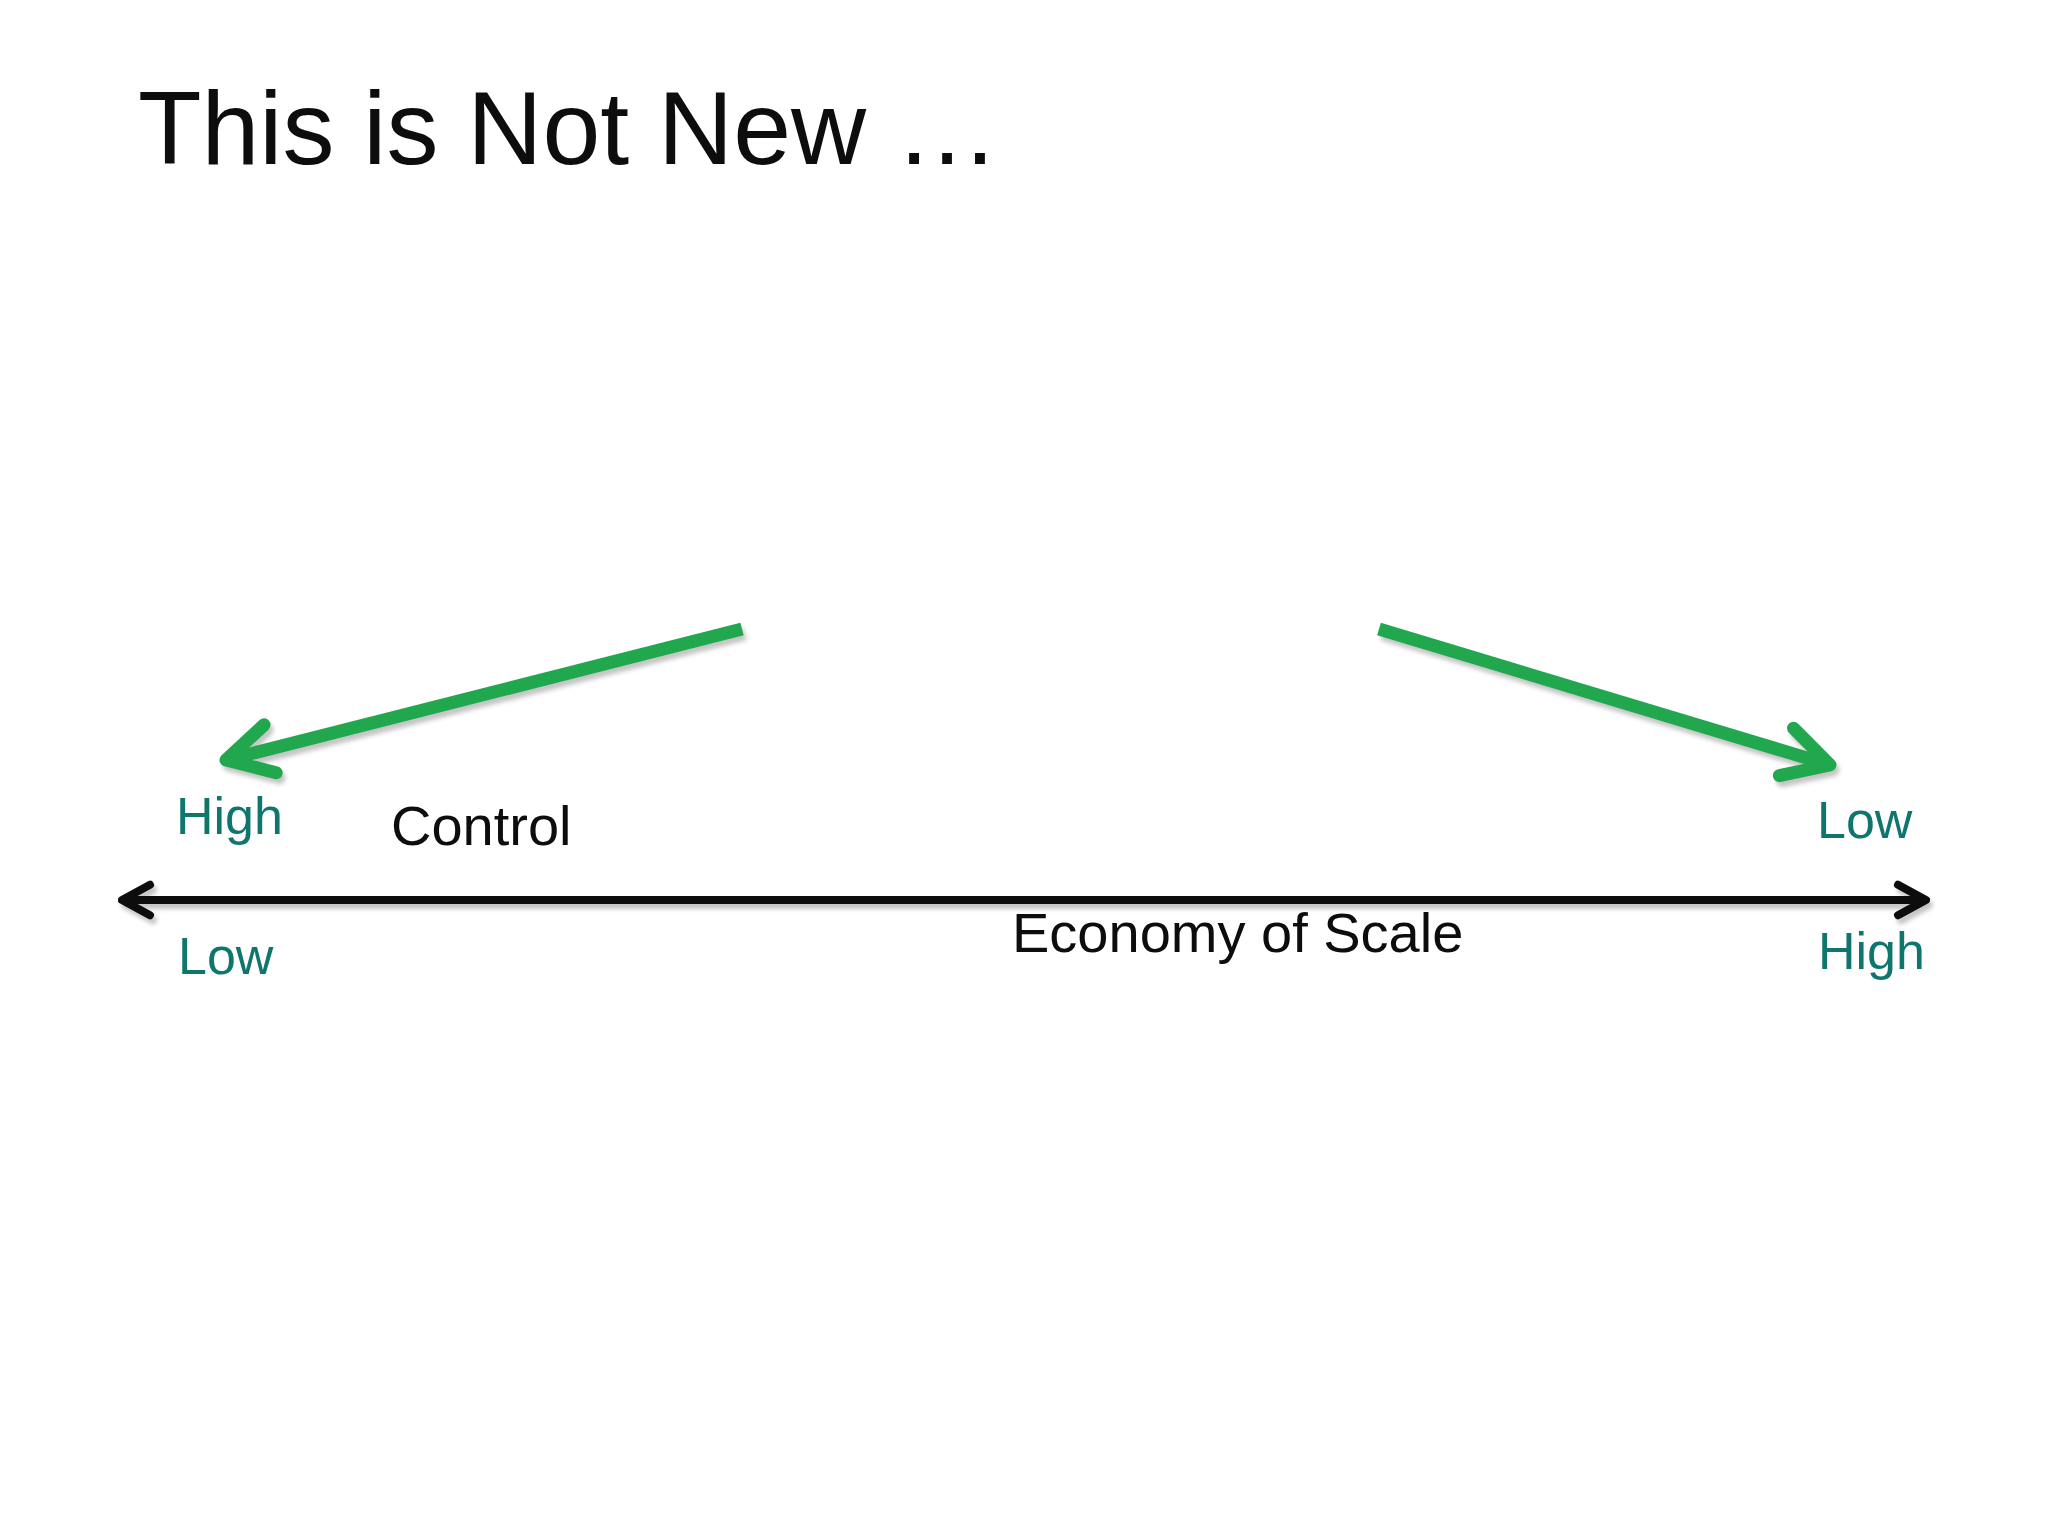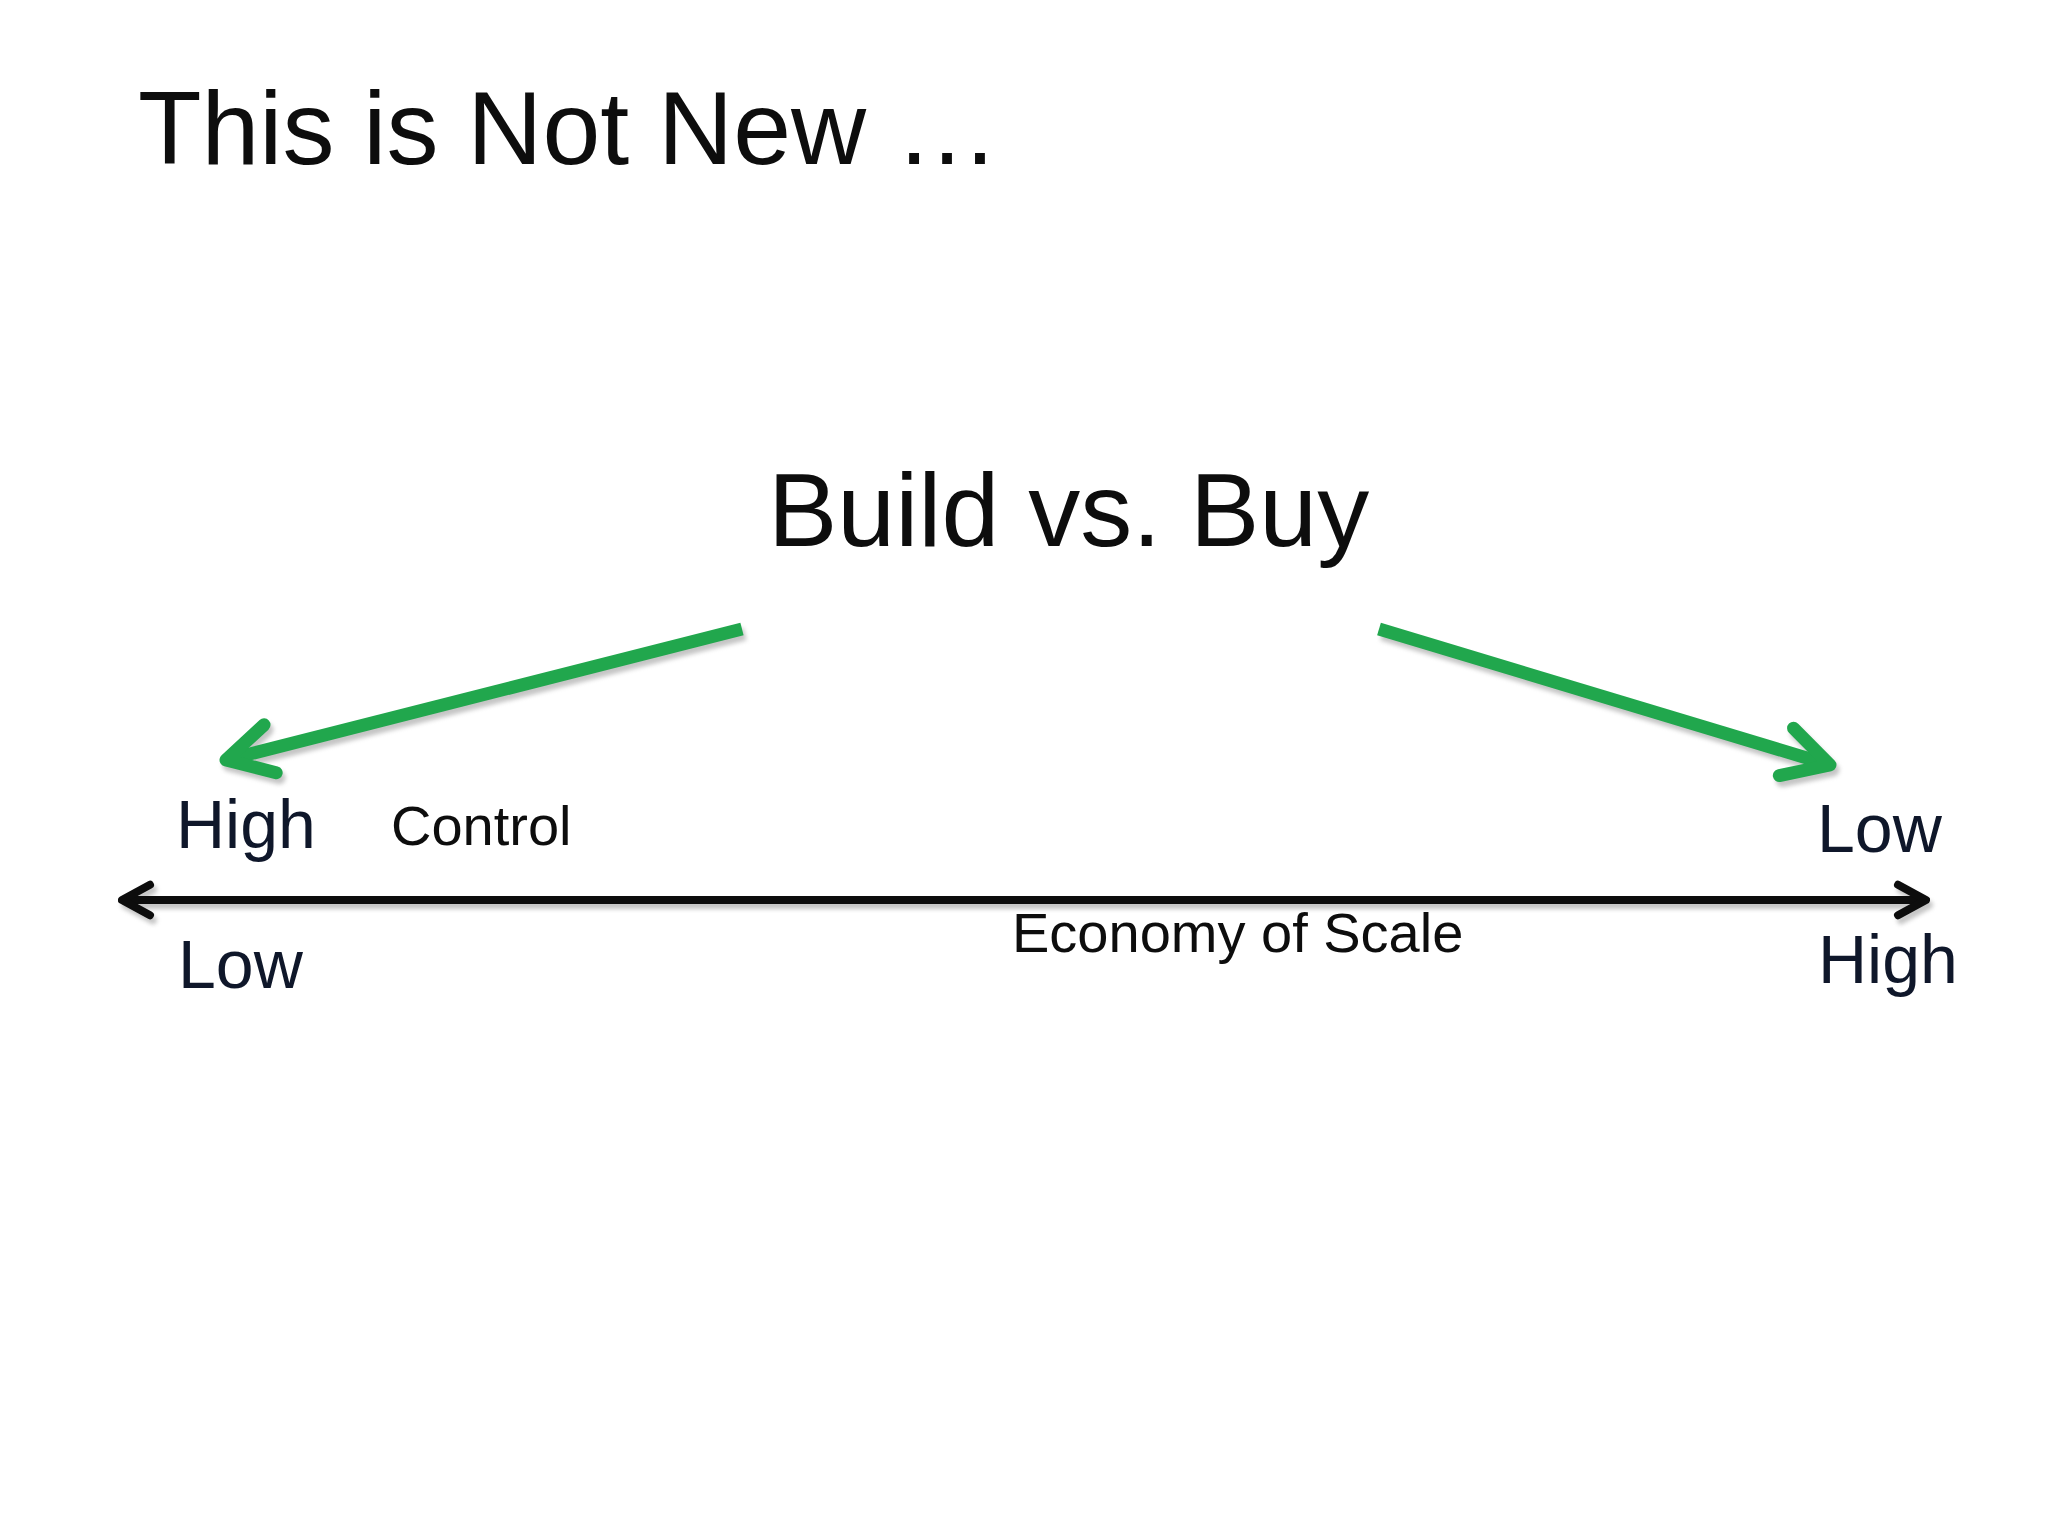--- a/index.html
+++ b/index.html
@@ -25,21 +25,21 @@
     font-size: 104px;
     letter-spacing: 0px;
     color: #0d0d0d;
   }
   .heading {
     left: 768px; top: 458px;
     font-size: 104px;
     color: #0d0d0d;
   }
   .axis-label-big { font-size: 56px; color: #0d0d0d; }
-  .axis-label-small { font-size: 68px; color: #0f172a; }
+  .axis-label-small { font-size: 52px; color: #0f766e; }
   .lbl-high-left  { left: 176px;  top: 790px; }
   .lbl-control    { left: 391px;  top: 798px; }
   .lbl-low-left   { left: 178px;  top: 930px; }
   .lbl-economy    { left: 1012px; top: 905px; }
   .lbl-low-right  { left: 1817px; top: 794px; }
   .lbl-high-right { left: 1818px; top: 925px; }
   svg.diagram {
     position: absolute;
     left: 0; top: 0;
     width: 2048px;
@@ -48,21 +48,20 @@
   }
   .shadowed { filter: drop-shadow(3px 5px 2px rgba(110,110,110,0.40)); }
 </style>
 </head>
 <body>
 
 <div class="slide">
 
   <div class="abs title">This is Not New …</div>
 
-  <div class="abs heading">Build vs. Buy</div>
 
   <svg class="diagram" viewBox="0 0 2048 1536" xmlns="http://www.w3.org/2000/svg">
     <defs>
       <marker id="vhead-black" viewBox="0 0 10 10" refX="8.5" refY="5" markerWidth="5" markerHeight="5" orient="auto-start-reverse">
         <path d="M1.5,1.2 L8.5,5 L1.5,8.8" fill="none" stroke-width="2" stroke-linecap="round" stroke-linejoin="round" stroke="#0d0d0d"></path>
       </marker>
       <marker id="vhead-green" viewBox="0 0 10 10" refX="8.5" refY="5" markerWidth="5" markerHeight="5" orient="auto-start-reverse">
         <path d="M1.5,1.2 L8.5,5 L1.5,8.8" fill="none" stroke-width="2" stroke-linecap="round" stroke-linejoin="round" stroke="#21A74D"></path>
       </marker>
     </defs>

